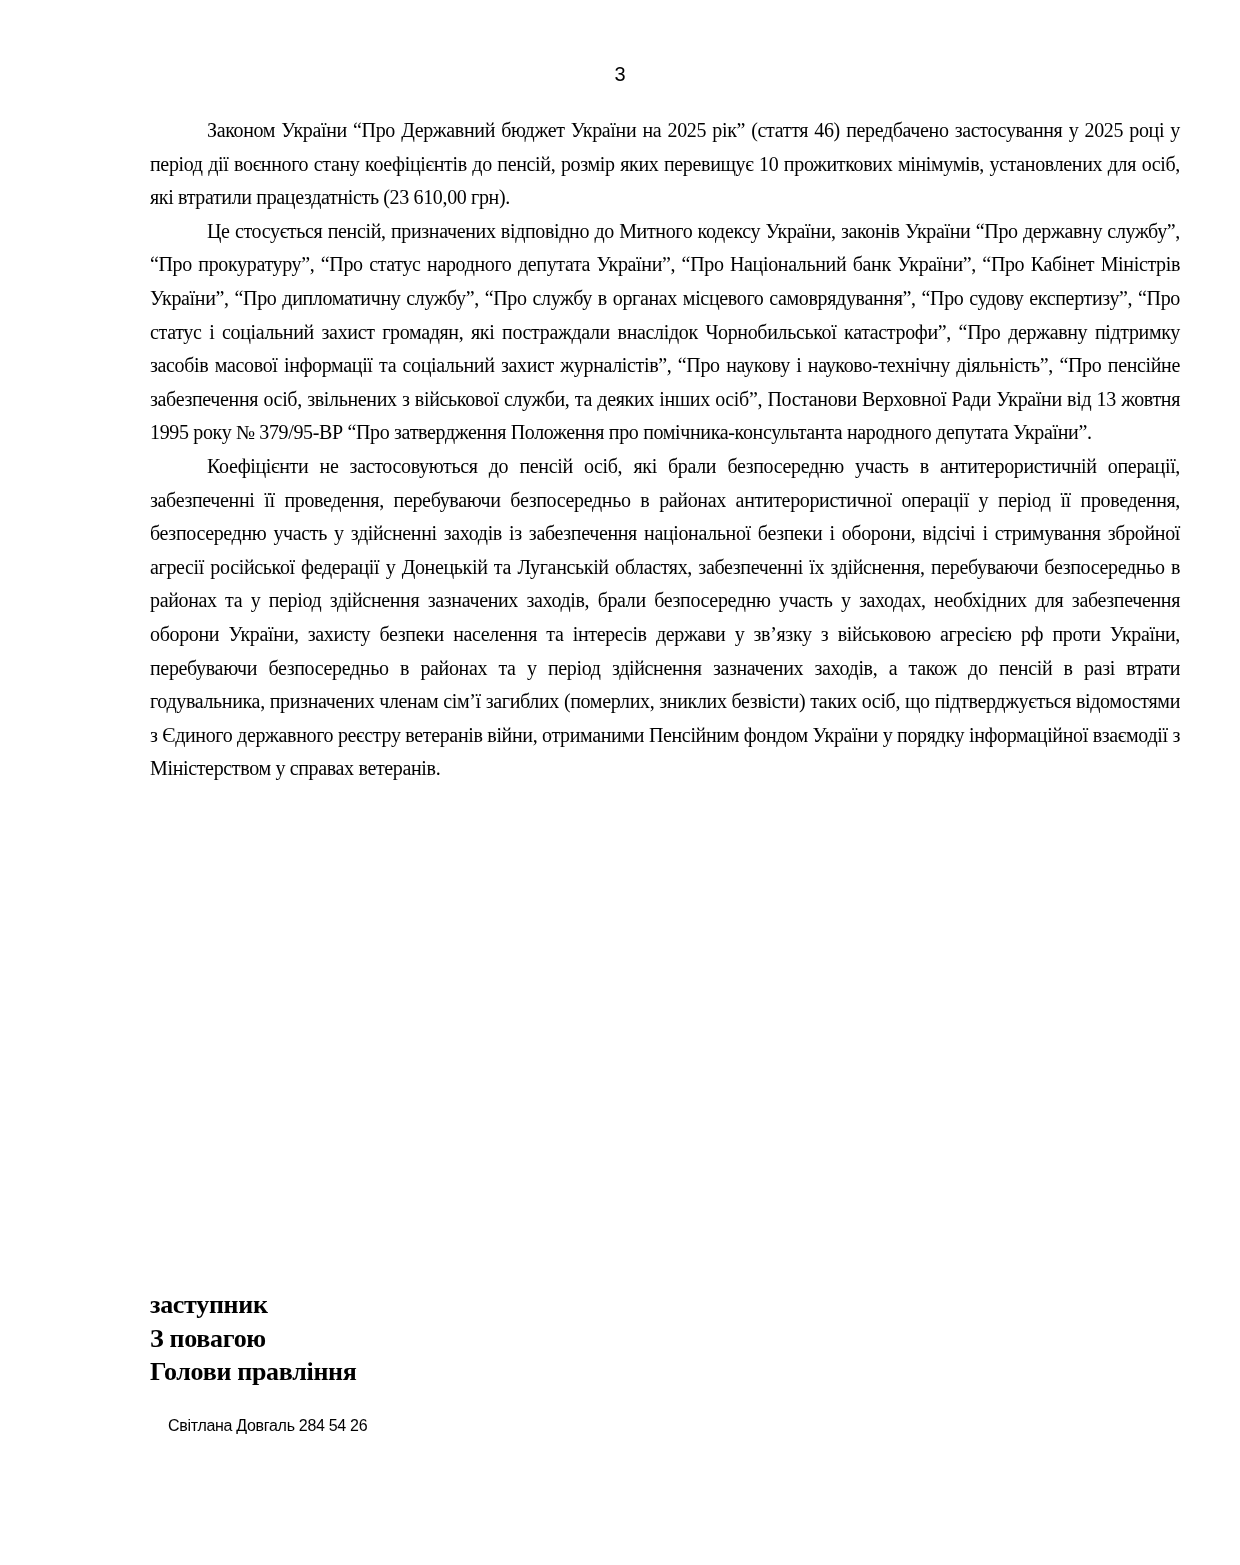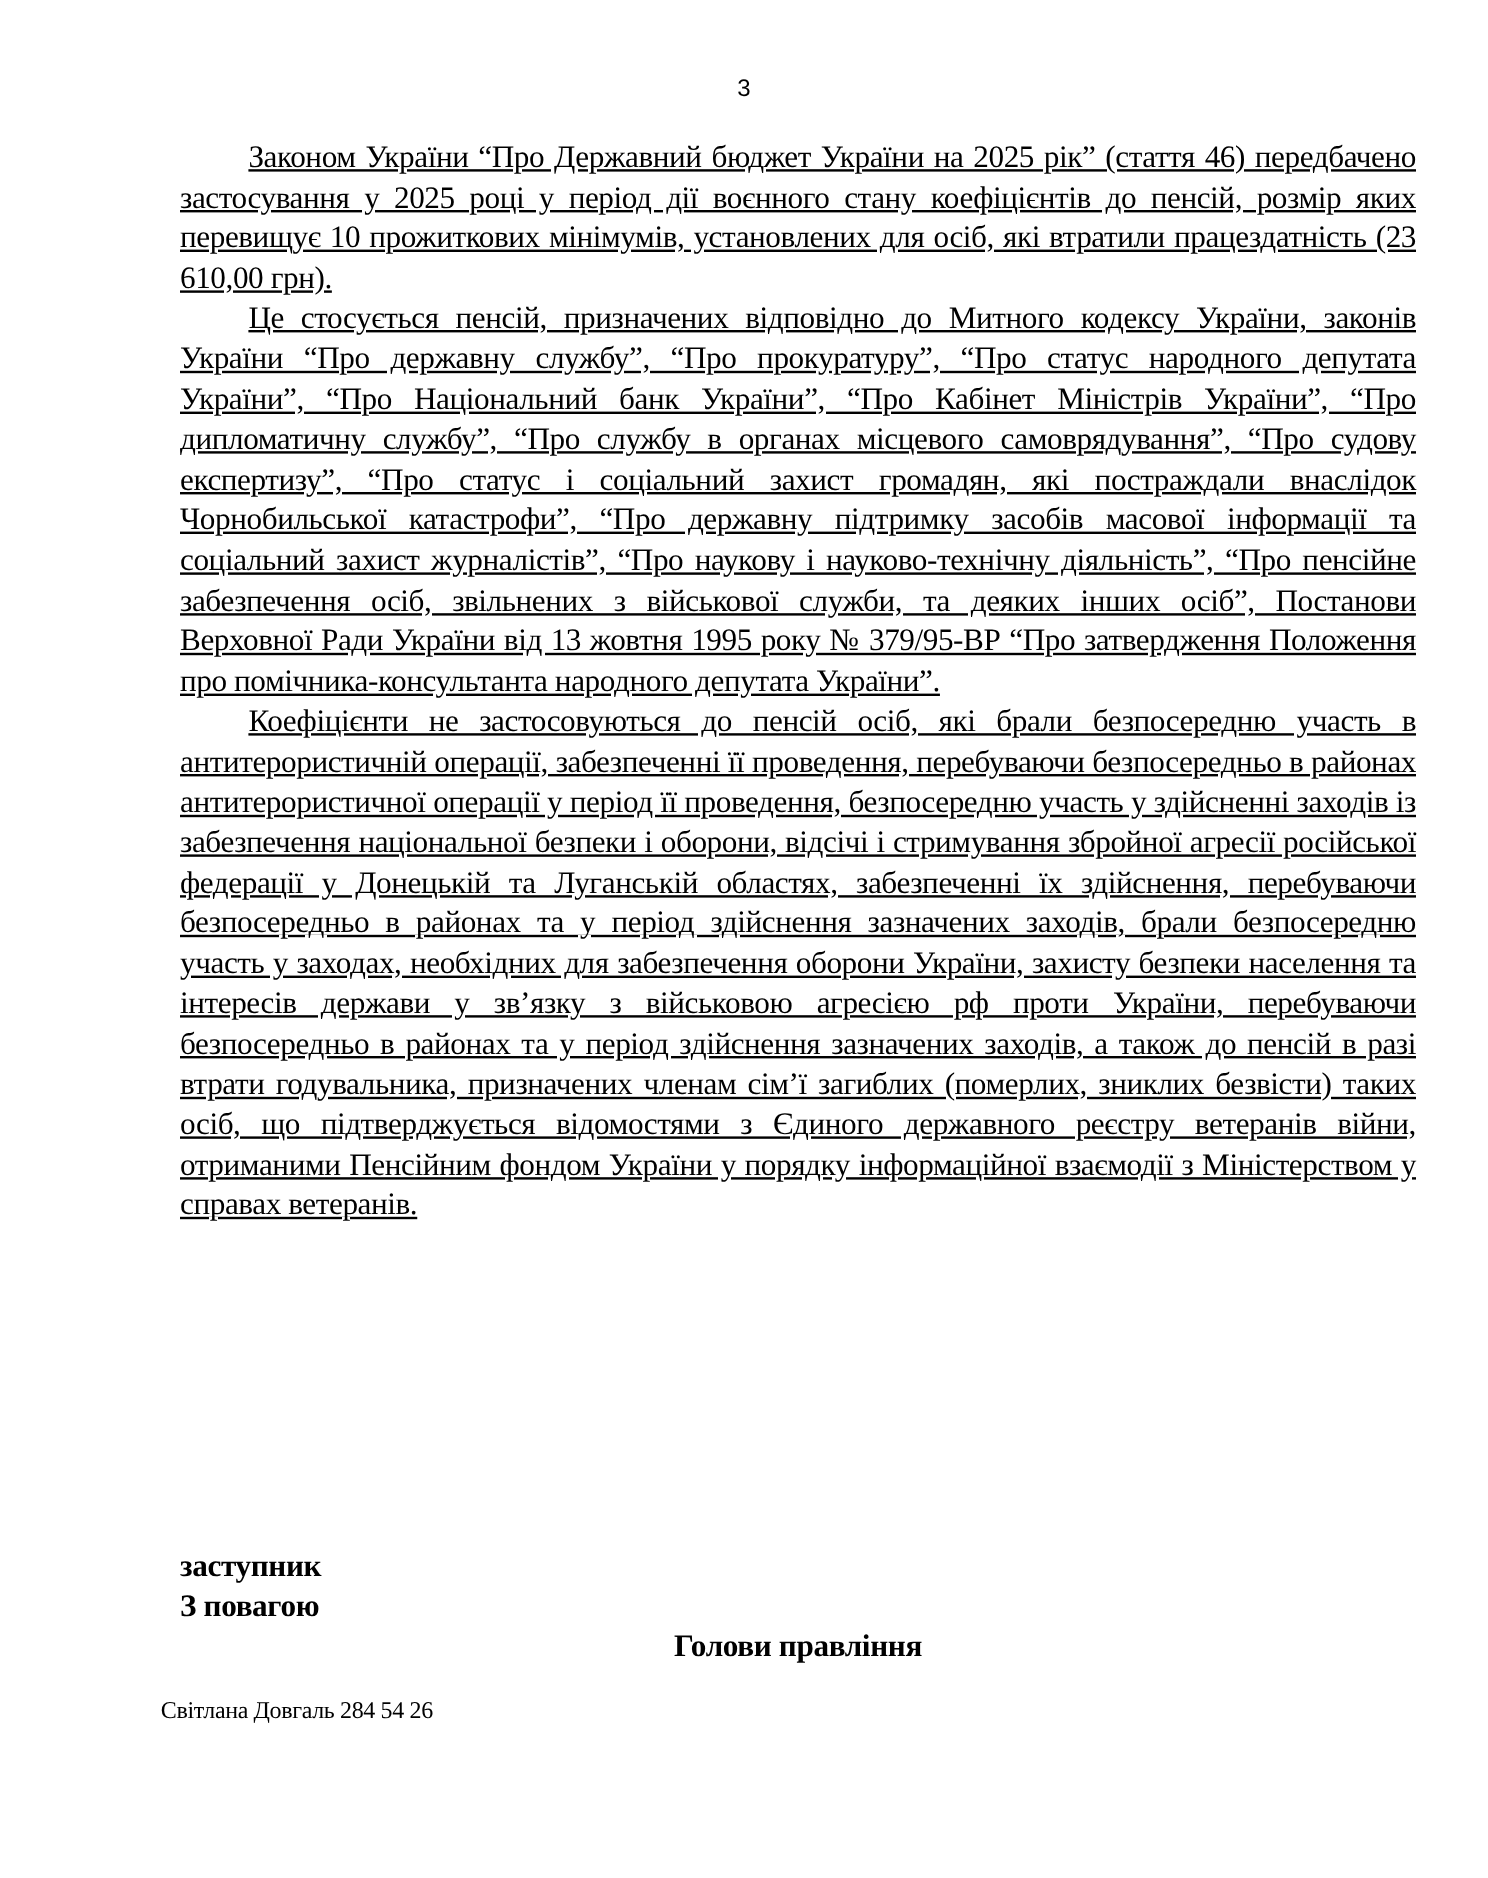--- a/index.html
+++ b/index.html
@@ -3,33 +3,33 @@
 <meta charset="utf-8">
 <style>
   html, body { margin: 0; padding: 0; background: #ffffff; }
   body { width: 1240px; height: 1565px; position: relative; overflow: hidden; color: #000; }
   .page-number {
     position: absolute; top: 62px; left: 0; width: 1240px; text-align: center;
     font-family: "Liberation Sans", sans-serif; font-size: 20px; line-height: 24px;
   }
   .body-text {
     position: absolute; top: 114px; left: 150px; width: 1030px;
-    font-family: "Liberation Serif", serif; font-size: 26px; line-height: 33.6px;
-    text-align: justify; letter-spacing: -0.35px; word-spacing: 0px; text-decoration: underline;
+    font-family: "Liberation Serif", serif; font-size: 20px; line-height: 33.6px;
+    text-align: justify; letter-spacing: -0.35px; word-spacing: 0px;
   }
   .body-text p { margin: 0; text-indent: 57px; }
   .signature {
     position: absolute; top: 1288px; left: 150px; width: 1030px;
     font-family: "Liberation Serif", serif; font-weight: bold; font-size: 26px; line-height: 33.6px;
     letter-spacing: -0.3px;
   }
-  .signature .row { display: flex; justify-content: center; }
+  .signature .row { display: flex; justify-content: space-between; }
   .contact {
-    position: absolute; top: 1415px; left: 134px;
-    font-family: Liberation Serif, serif; font-size: 20px; line-height: 22px; letter-spacing: -0.3px;
+    position: absolute; top: 1415px; left: 168px;
+    font-family: Liberation Sans, sans-serif; font-size: 16px; line-height: 22px; letter-spacing: -0.3px;
   }
 </style>
 </head>
 <body>
 
 <div class="page-number">3</div>
 
 <div class="body-text">
   <p>Законом України “Про Державний бюджет України на 2025 рік” (стаття 46) передбачено застосування у 2025 році у період дії воєнного стану коефіцієнтів до пенсій, розмір яких перевищує 10 прожиткових мінімумів, установлених для осіб, які втратили працездатність (23 610,00 грн).</p>
   <p>Це стосується пенсій, призначених відповідно до Митного кодексу України, законів України “Про державну службу”, “Про прокуратуру”, “Про статус народного депутата України”, “Про Національний банк України”, “Про Кабінет Міністрів України”, “Про дипломатичну службу”, “Про службу в органах місцевого самоврядування”, “Про судову експертизу”, “Про статус і соціальний захист громадян, які постраждали внаслідок Чорнобильської катастрофи”, “Про державну підтримку засобів масової інформації та соціальний захист журналістів”, “Про наукову і науково-технічну діяльність”, “Про пенсійне забезпечення осіб, звільнених з військової служби, та деяких інших осіб”, Постанови Верховної Ради України від 13 жовтня 1995 року № 379/95-ВР “Про затвердження Положення про помічника-консультанта народного депутата України”.</p>

